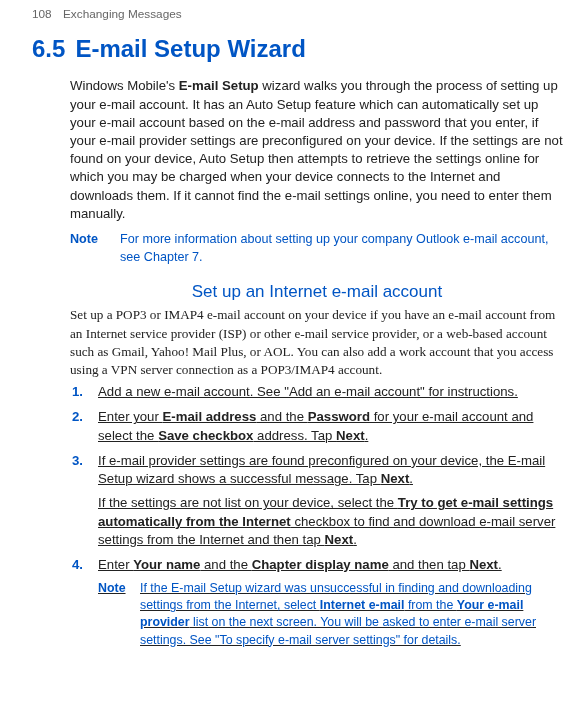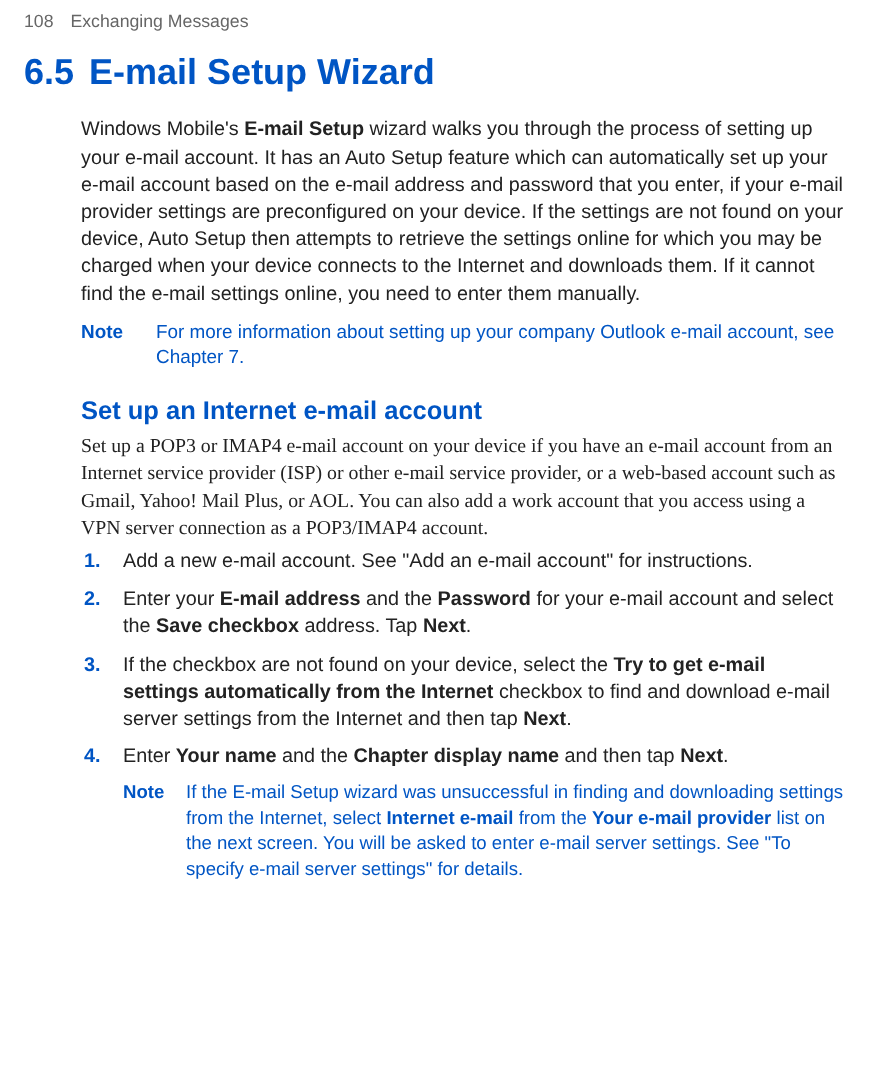--- a/index.html
+++ b/index.html
@@ -7,21 +7,21 @@
       padding: 0;
       width: 586px;
       height: 717px;
       font-family: Arial, Helvetica, sans-serif;
       background: #fff;
       color: #222;
       font-size: 13.2px;
       line-height: 1.38;
     }
     .page {
-      padding: 6px 20px 10px 16px;
+      padding: 6px 20px 10px 32px;
     }
     .header {
       font-size: 11.8px;
       color: #666;
       margin-bottom: 10px;
     }
     .page-num {
       margin-right: 8px;
     }
     .section-h {
@@ -45,33 +45,35 @@
       margin-bottom: 14px;
       color: #0055c4;
       font-size: 12.6px;
     }
     .note-label {
       font-weight: bold;
       min-width: 50px;
     }
     .sub-h {
       color: #0055c4;
-      font-weight: bold;
+      font-weight: normal;
       font-size: 17px;
       margin: 0 0 3px 0;
+      text-align: center;
     }
     .p2 {
       margin: 0 0 4px 0;
       font-family: Liberation Serif, serif;
     }
     ol {
       margin: 0 0 0 0;
       padding: 0 0 0 28px;
       list-style: none;
       counter-reset: li;
+      text-decoration: underline;
     }
     ol > li {
       position: relative;
       margin-bottom: 7px;
       padding-left: 0;
     }
     ol > li::before {
       counter-increment: li;
       content: counter(li) ".";
       position: absolute;
@@ -127,21 +129,24 @@
       <li>
         <p class="li-p">Add a new e-mail account. See "Add an e-mail account" for instructions.</p>
       </li>
       <li>
         <p class="li-p">
           <span>Enter your </span><span class="b">E-mail address</span><span> and the </span><span class="b">Password</span><span> for your e-mail account and select the </span><span class="b">Save checkbox</span><span> address. Tap </span><span class="b">Next</span><span>.</span>
         </p>
       </li>
       <li>
         <p class="li-p">
-          <span>If the checkbox are not found on your device, select the </span><span class="b">Try to get e-mail settings automatically from the Internet</span><span> checkbox to find and download e-mail server settings from the Internet and then tap </span><span class="b">Next</span><span>.</span>
+          <span>If e-mail provider settings are found preconfigured on your device, the E-mail Setup wizard shows a successful message. Tap </span><span class="b">Next</span><span>.</span>
+        </p>
+        <p class="li-p">
+          <span>If the settings are not list on your device, select the </span><span class="b">Try to get e-mail settings automatically from the Internet</span><span> checkbox to find and download e-mail server settings from the Internet and then tap </span><span class="b">Next</span><span>.</span>
         </p>
       </li>
       <li>
         <p class="li-p">
           <span>Enter </span><span class="b">Your name</span><span> and the </span><span class="b">Chapter display name</span><span> and then tap </span><span class="b">Next</span><span>.</span>
         </p>
         <div class="inner-note">
           <div class="note-label">Note</div>
           <div>
             <span>If the E-mail Setup wizard was unsuccessful in finding and downloading settings from the Internet, select </span><span class="b">Internet e-mail</span><span> from the </span><span class="b">Your e-mail provider</span><span> list on the next screen. You will be asked to enter e-mail server settings. See "To specify e-mail server settings" for details.</span>

